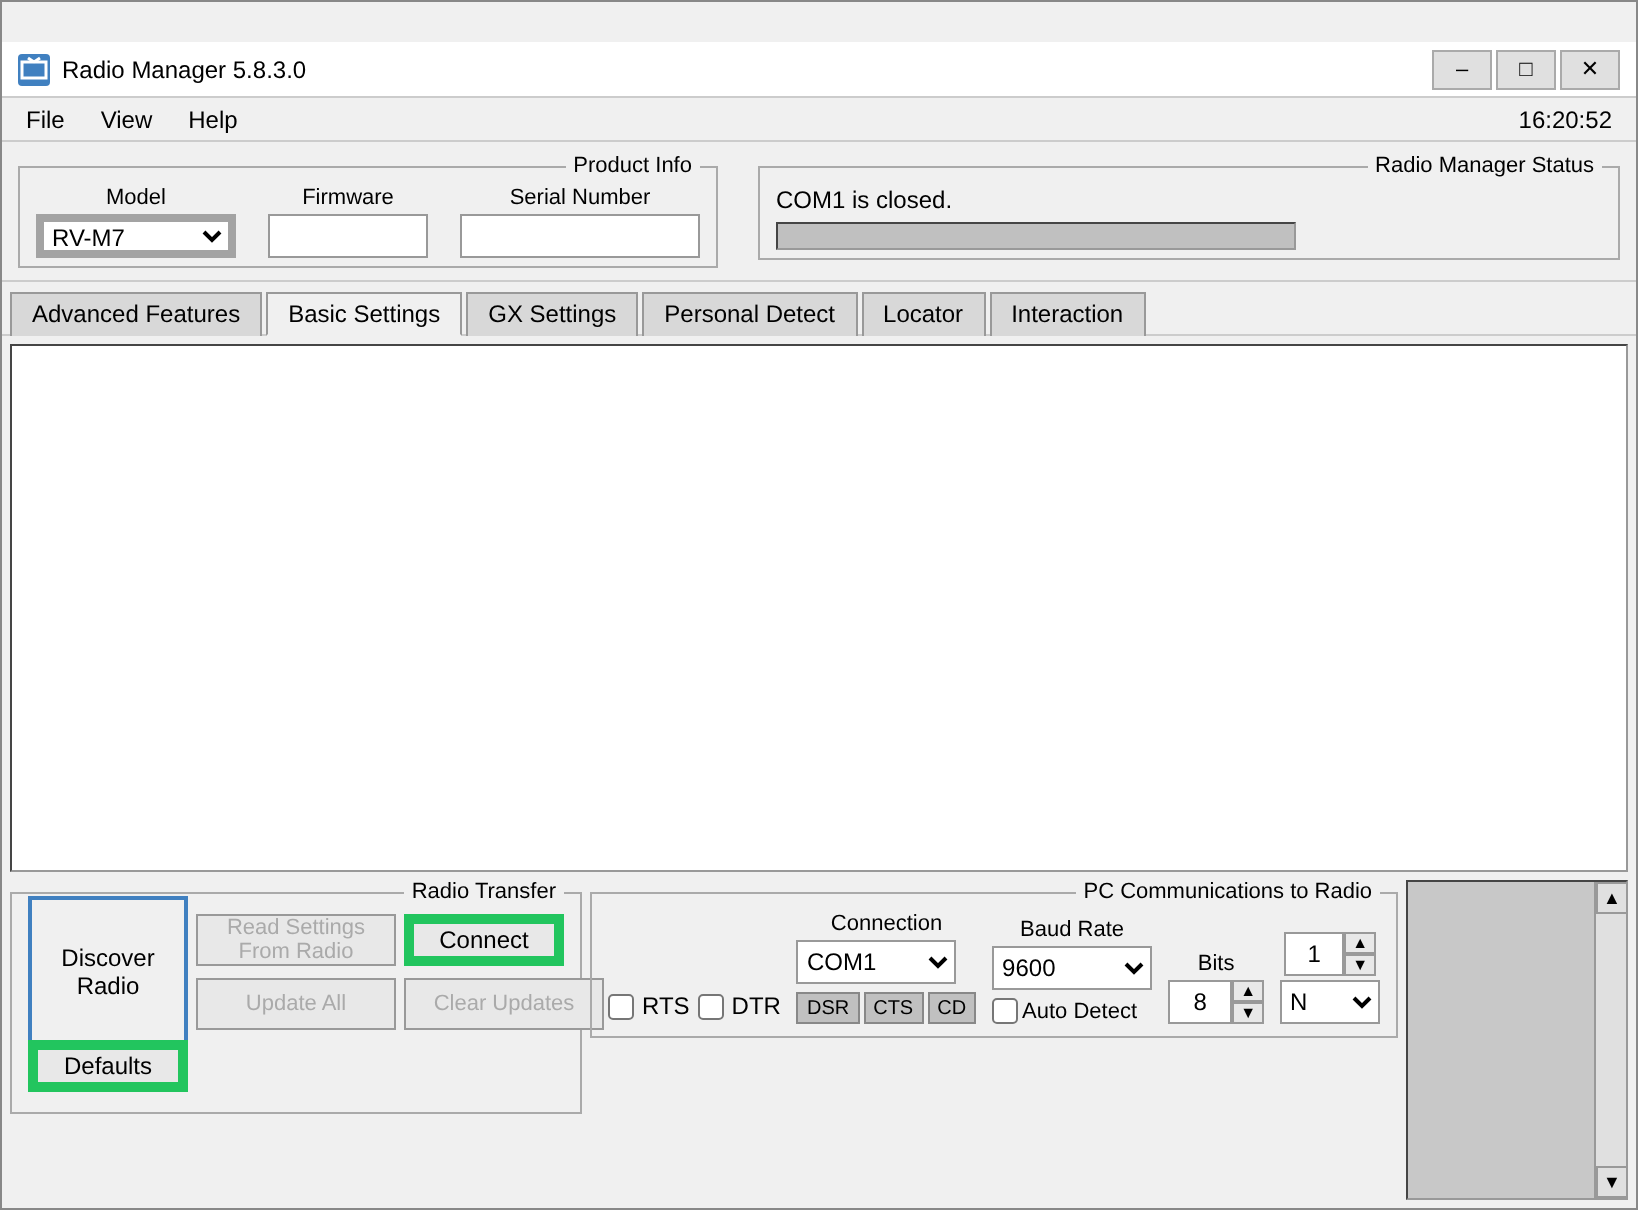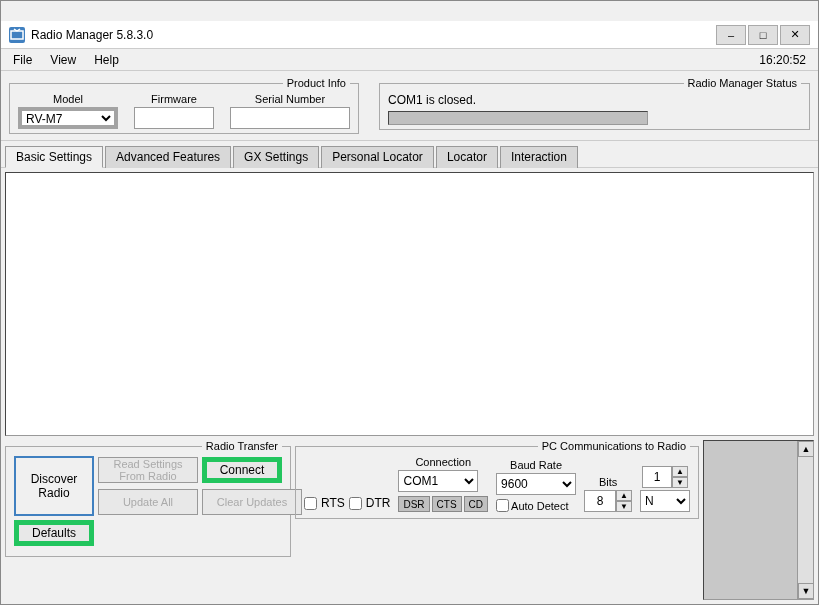--- a/index.html
+++ b/index.html
@@ -153,21 +153,21 @@
       position: relative;
       top: 1px;
     }
     .tab.active {
       background: #f0f0f0;
       border-bottom: 1px solid #f0f0f0;
       z-index: 2;
     }
     .discover-btn {
       width: 80px;
-      height: 60px;
+      height: 76px;
       background: #f0f0f0;
       border: 2px solid #4080c0;
       cursor: pointer;
       font-size: 12px;
       grid-row: span 2;
       text-align: center;
     }
     .action-btn {
       width: 100px;
       height: 26px;
@@ -298,24 +298,24 @@
     </fieldset>
     <fieldset style="flex:1">
       <legend>Radio Manager Status</legend>
       <div class="status-text">COM1 is closed.</div>
       <div class="status-bar"></div>
     </fieldset>
   </div>
 
   <div class="tabs-area">
     <div class="tabs">
+      <div class="tab">Advanced Features</div>
       <div class="tab active">Basic Settings</div>
-      <div class="tab">Advanced Features</div>
       <div class="tab">GX Settings</div>
-      <div class="tab">Personal Locator</div>
+      <div class="tab">Personal Detect</div>
       <div class="tab">Locator</div>
       <div class="tab">Interaction</div>
     </div>
   </div>
 
   <div style="flex:1; display:flex; flex-direction:column; min-height:0; padding:0 4px;">
 
     <div style="flex:1; background:white; border:1px inset #999; margin:4px 0 4px 0; min-height:180px;"></div>
 
     <div style="display:flex; gap:4px; margin-bottom:4px; align-items:flex-start;">

